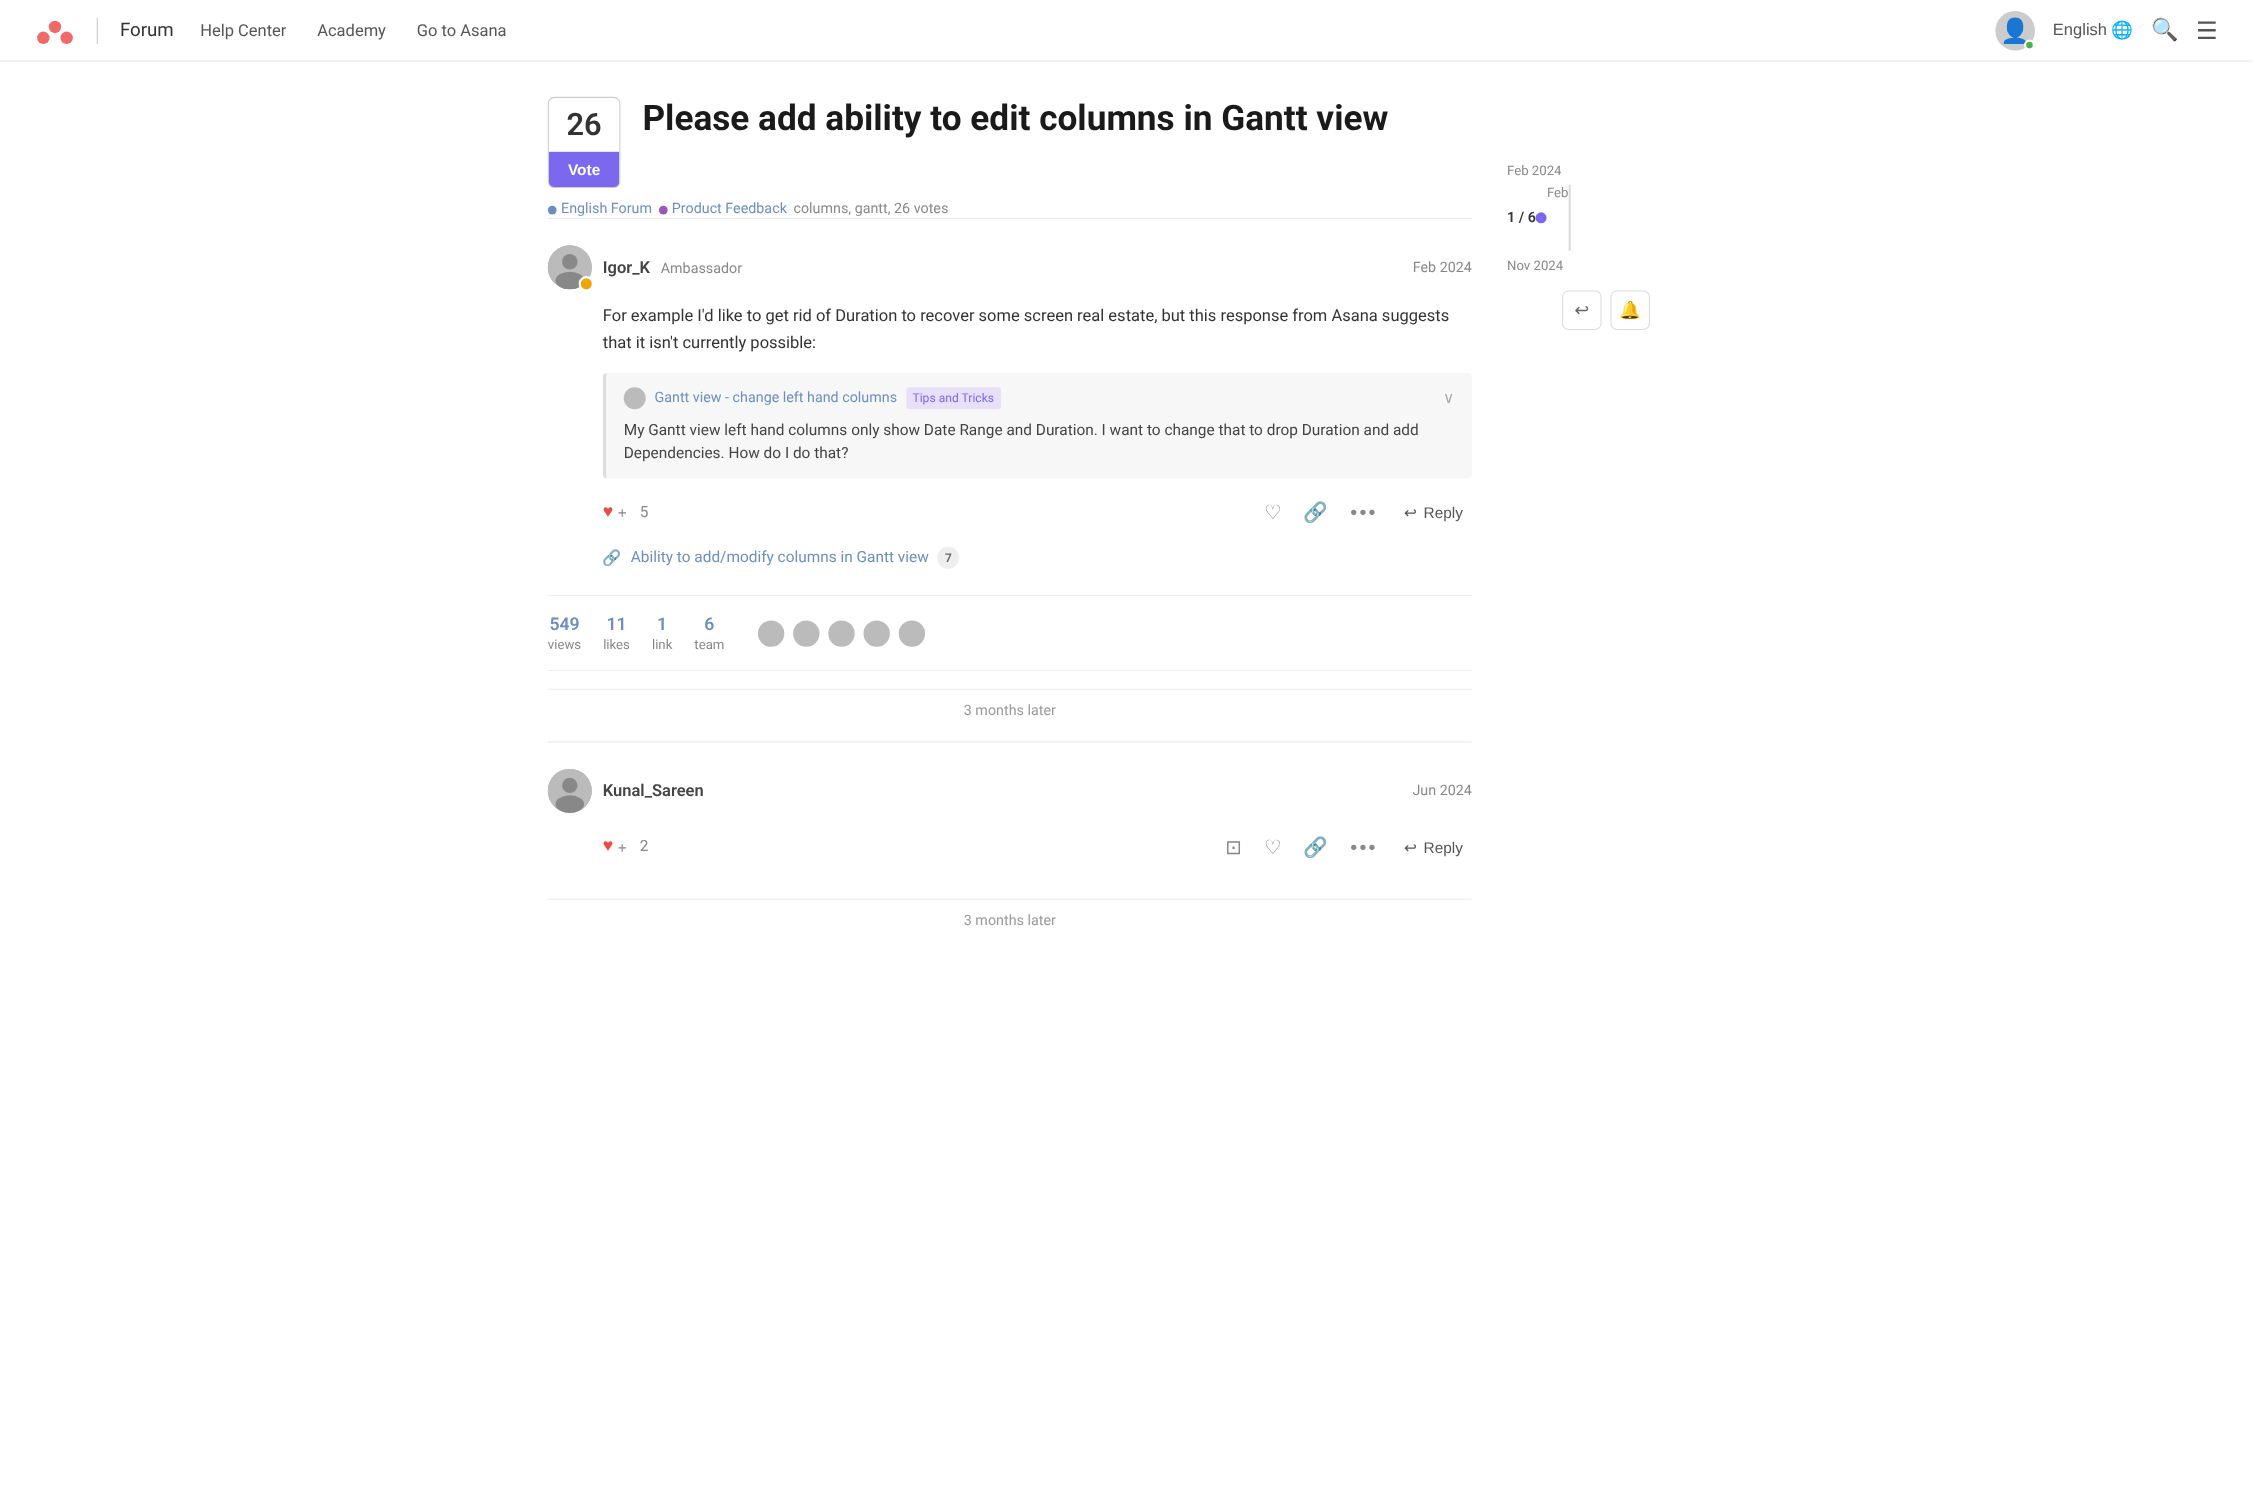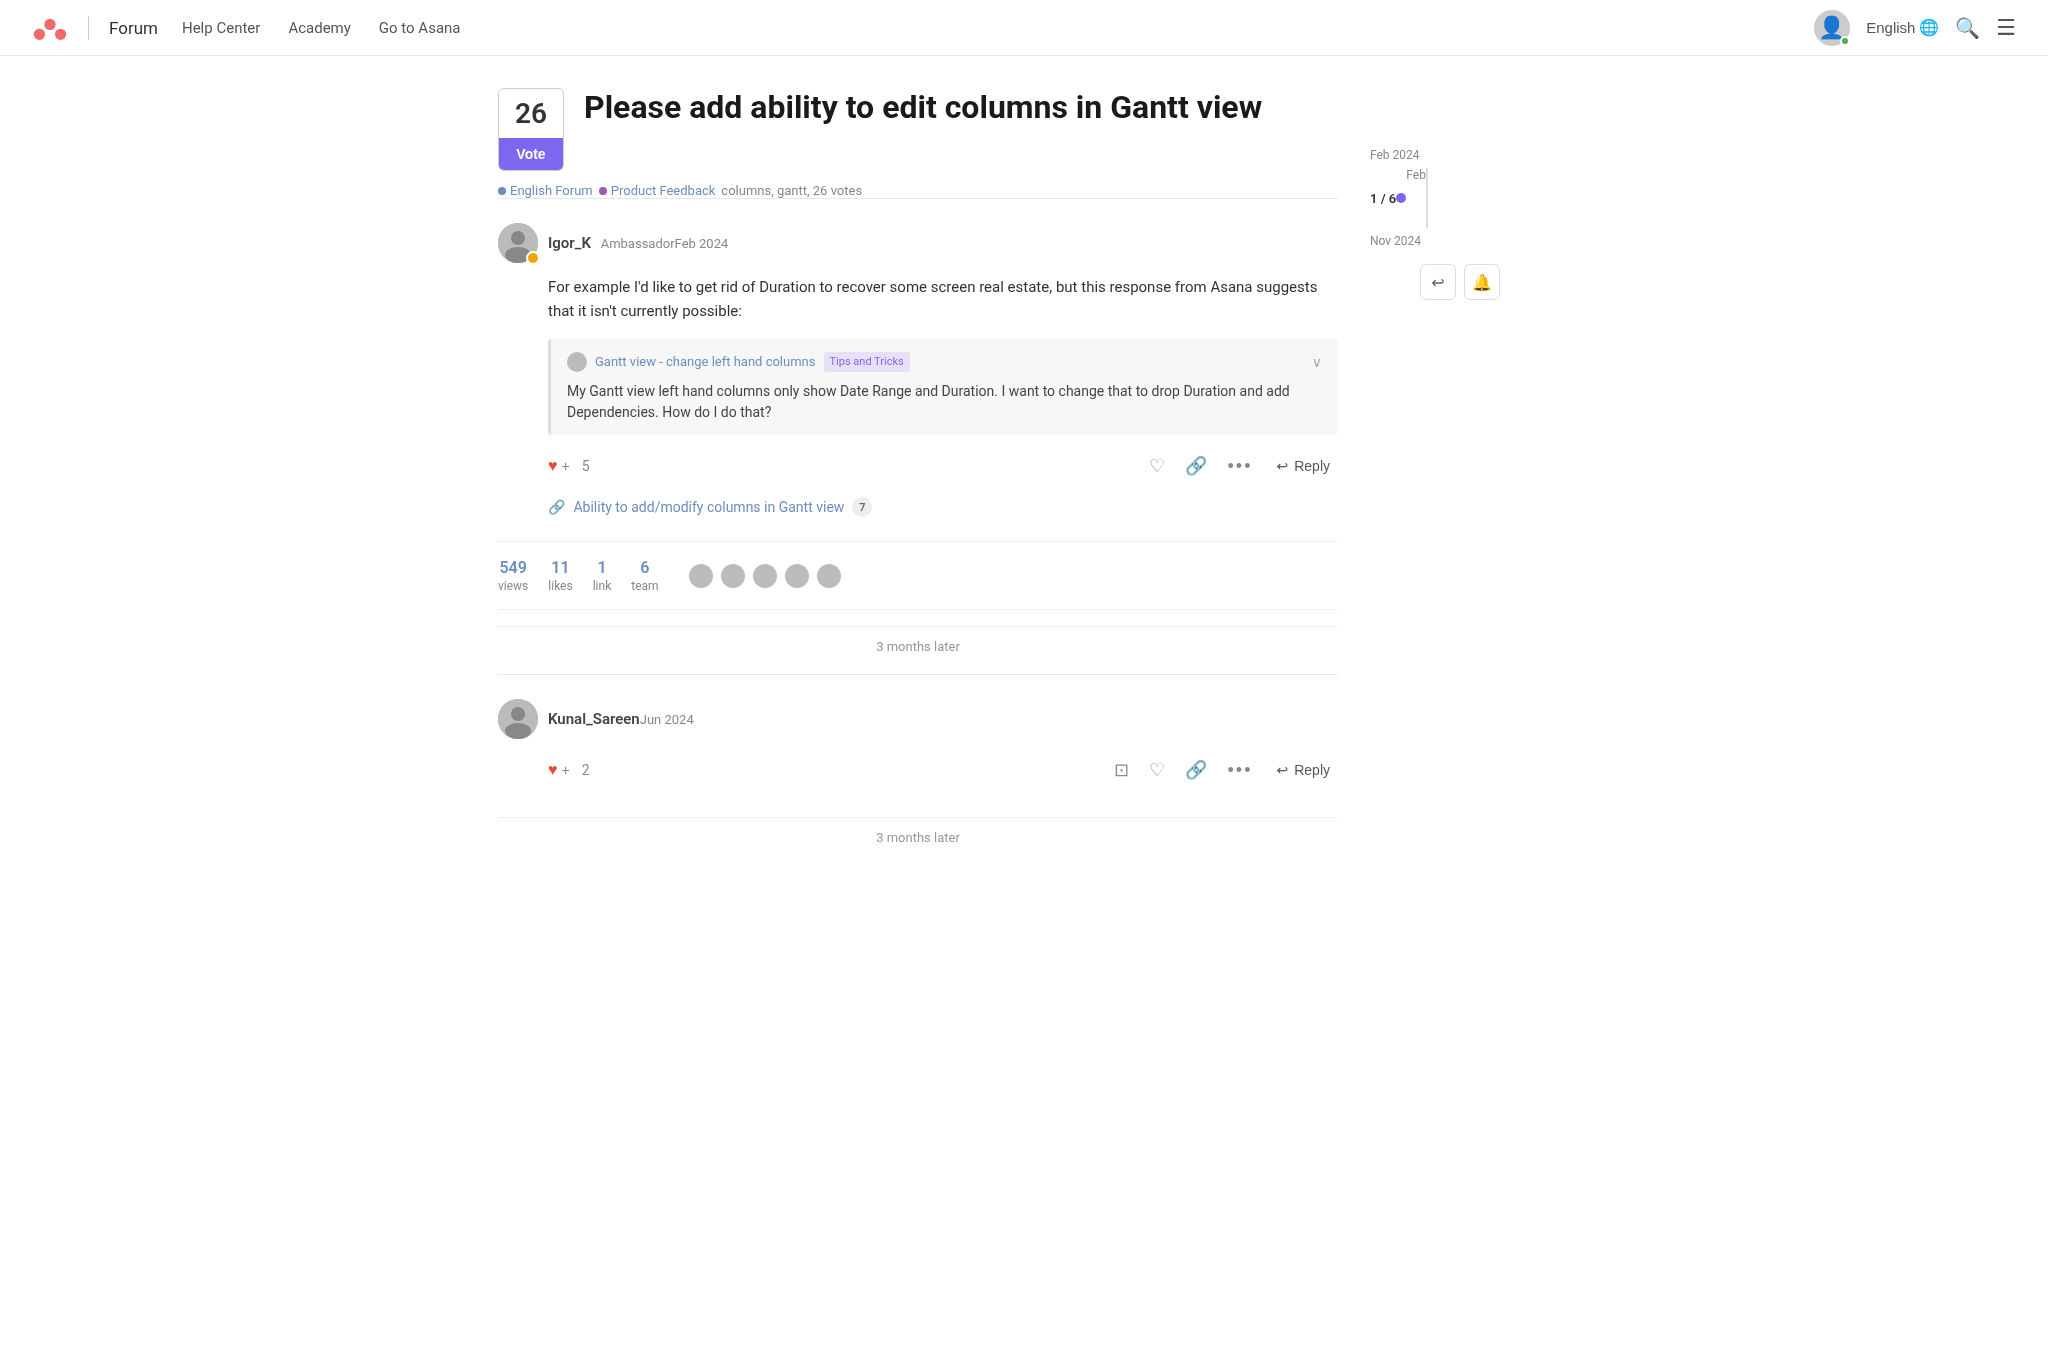--- a/index.html
+++ b/index.html
@@ -179,21 +179,21 @@
     .breadcrumb-tags { font-size: 13px; color: #888; }
 
     
     .post-item {
       border-top: 1px solid #e8e8e8;
       padding: 24px 0;
     }
     .post-header {
       display: flex;
       align-items: center;
-      justify-content: flex-start;
+      justify-content: space-between;
       margin-bottom: 12px;
     }
     .post-author {
       display: flex;
       align-items: center;
       gap: 10px;
     }
     .post-avatar {
       width: 40px;
       height: 40px;

